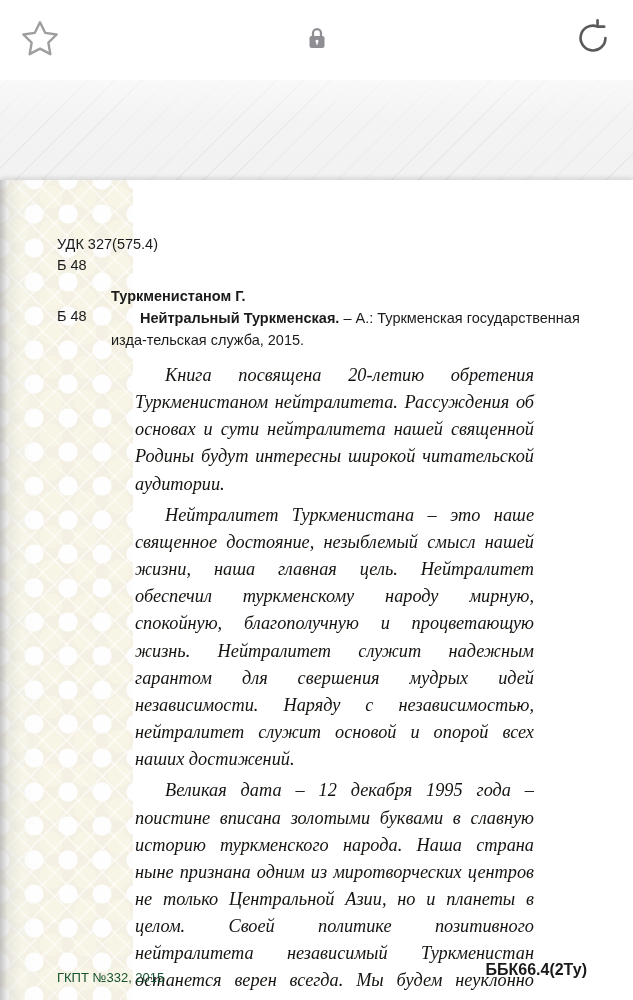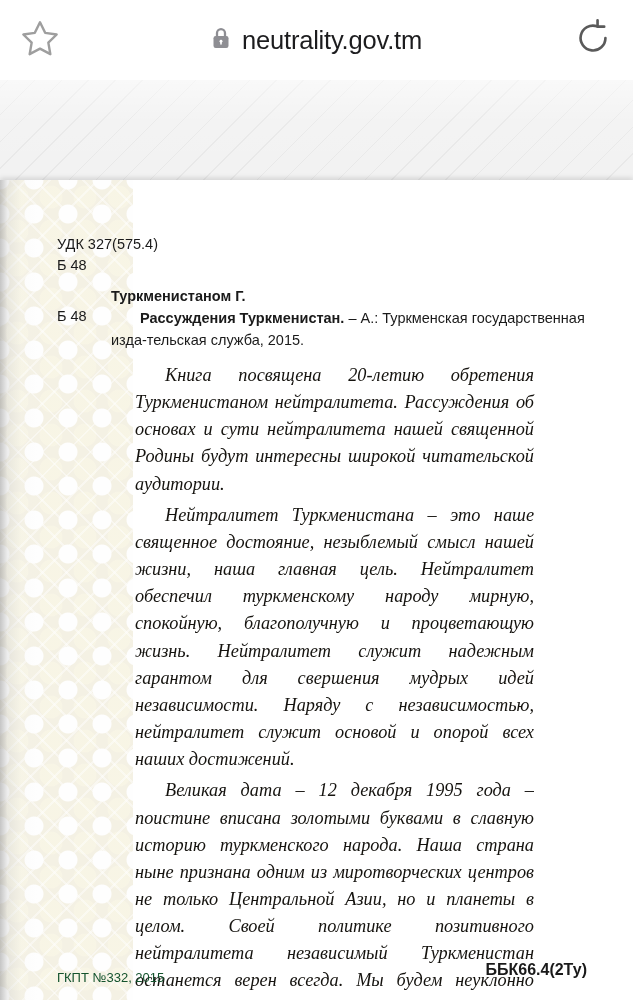--- a/index.html
+++ b/index.html
@@ -258,21 +258,20 @@
 
     <div class="url-wrap">
       <span class="lock-icon">
         <svg width="20" height="24" viewBox="0 0 20 24" fill="none">
           <rect x="2.5" y="10" width="15" height="12" rx="2.2" fill="#8e8e93"></rect>
           <path d="M6 10 V7.1 a4 4 0 0 1 8 0 V10" stroke="#8e8e93" stroke-width="2.3" fill="none"></path>
           <circle cx="10" cy="15.3" r="1.45" fill="#ffffff"></circle>
           <rect x="9.2" y="15.3" width="1.6" height="3.4" rx="0.8" fill="#ffffff"></rect>
         </svg>
       </span>
-      <span class="url-text">neutrality.gov.tm</span>
     </div>
 
     <div class="bar-btn">
       <span>
         <svg width="42" height="42" viewBox="0 0 24 24" fill="none" stroke="#5a5a5a" stroke-width="1.5" stroke-linecap="round">
           <path d="M19.1 12 A7.1 7.1 0 1 1 14.3 5.3"></path>
           <polyline points="14.6,1.9 14.6,5.5 18.4,5.5" stroke-linejoin="round"></polyline>
         </svg>
       </span>
     </div>
@@ -290,21 +289,21 @@
 
       <div class="cip">
 
         <div class="udk">УДК 327(575.4)
    Б 48</div>
 
         <div class="cip-entry">
           <span class="cip-sig">Б 48</span>
           <div class="cip-body">
             <span class="cip-author">Туркменистаном Г.</span><br>
-            <span class="cip-indent"></span><span class="cip-title">Рассуждения Туркменистан.</span><span> – А.: Туркменская государственная изда-тельская служба, 2015.</span>
+            <span class="cip-indent"></span><span class="cip-title">Нейтральный Туркменская.</span><span> – А.: Туркменская государственная изда-тельская служба, 2015.</span>
           </div>
         </div>
       </div>
 
       <div class="annotation">
         <p>Книга посвящена 20-летию обретения Туркменистаном нейтралитета. Рассуждения об основах и сути нейтралитета нашей священной Родины будут интересны широкой читательской аудитории.</p>
         <p>Нейтралитет Туркменистана – это наше священное достояние, незыблемый смысл нашей жизни, наша главная цель. Нейтралитет обеспечил туркменскому народу мирную, спокойную, благополучную и процветающую жизнь. Нейтралитет служит надежным гарантом для свершения мудрых идей независимости. Наряду с независимостью, нейтралитет служит основой и опорой всех наших достижений.</p>
         <p>Великая дата – 12 декабря 1995 года – поистине вписана золотыми буквами в славную историю туркменского народа. Наша страна ныне признана одним из миротворческих центров не только Центральной Азии, но и планеты в целом. Своей политике позитивного нейтралитета независимый Туркменистан останется верен всегда. Мы будем неуклонно претворять в жизнь наши великие дела во имя обеспечения мира и безопасности, стабильности и устойчивого развития на Земле!</p>
       </div>
 

